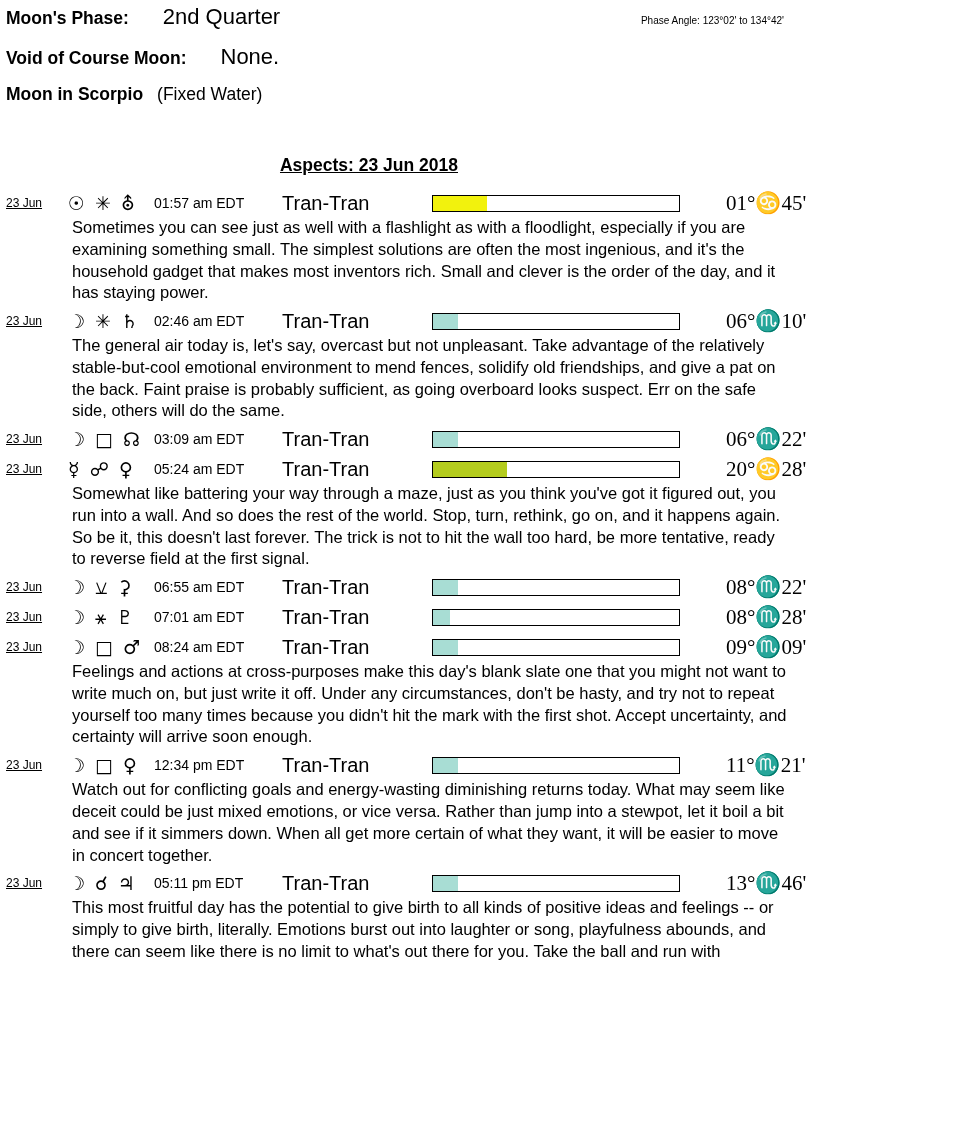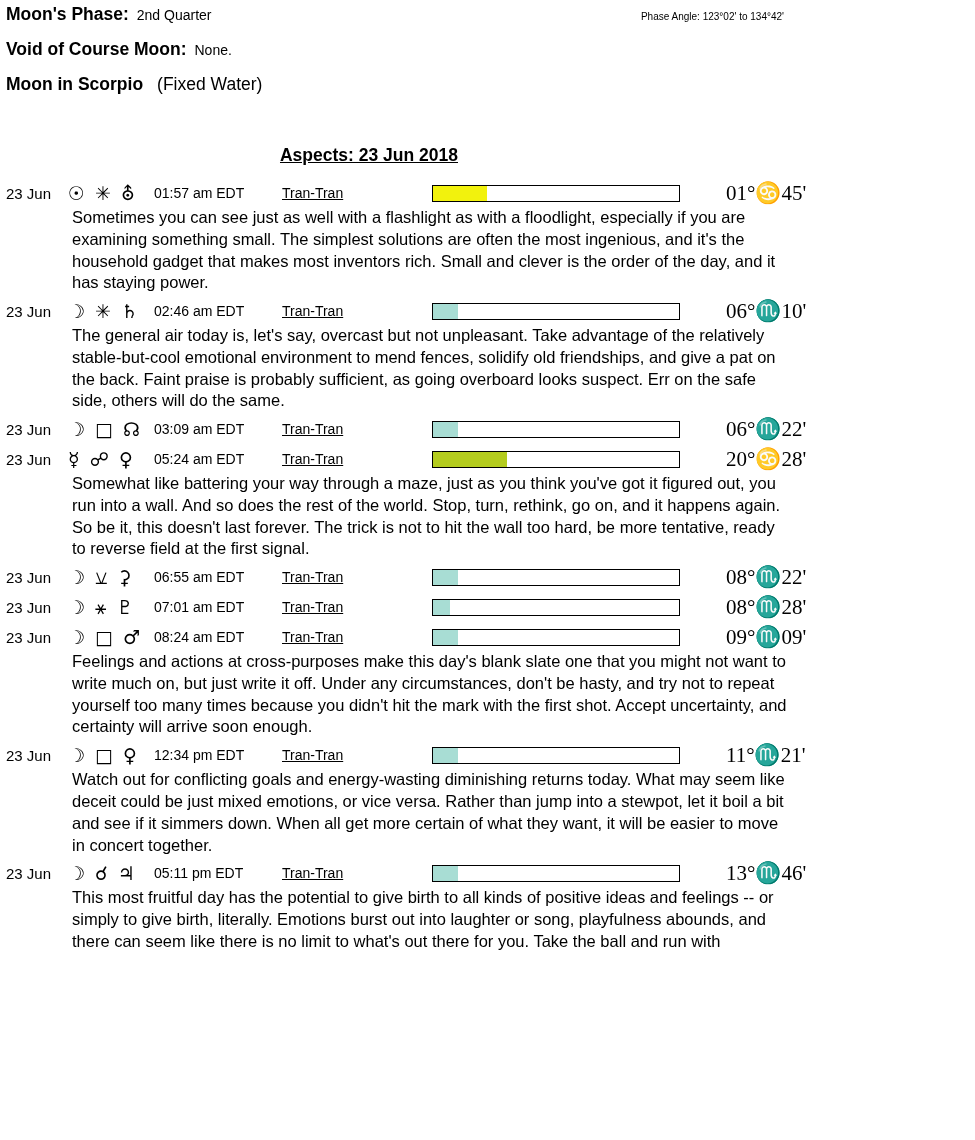--- a/index.html
+++ b/index.html
@@ -28,21 +28,22 @@
   .hdr-left {
     display: flex;
     align-items: baseline;
     gap: 8px;
   }
   .hdr-label {
     font-weight: bold;
     font-size: 17.5px;
   }
   .hdr-value {
-    font-size: 14px;
+    font-size: 22px;
+    margin-left: 26px;
   }
   .phase-angle {
     font-size: 10px;
     white-space: nowrap;
     padding-right: 8px;
   }
   .phase-angle .pa-label {
     letter-spacing: 0;
   }
   .hdr-row2 {
@@ -69,40 +70,40 @@
   }
   .aspect-line {
     display: flex;
     align-items: center;
     white-space: nowrap;
     height: 26px;
   }
   .a-date {
     width: 62px;
     flex: 0 0 62px;
-    font-size: 15px;
+    font-size: 12px;
+    text-decoration: underline;
   }
   .a-glyphs {
     width: 86px;
     flex: 0 0 86px;
     font-size: 19px;
     letter-spacing: 2px;
     font-family: "DejaVu Sans", sans-serif;
     line-height: 1;
   }
   .a-time {
     width: 128px;
     flex: 0 0 128px;
     font-size: 14px;
   }
   .a-type {
     width: 150px;
     flex: 0 0 150px;
-    font-size: 14px;
-    text-decoration: underline;
+    font-size: 20px;
   }
   .a-bar {
     width: 248px;
     flex: 0 0 248px;
     height: 17px;
     border: 1px solid #000000;
     box-sizing: border-box;
     background: #ffffff;
     position: relative;
     overflow: hidden;

